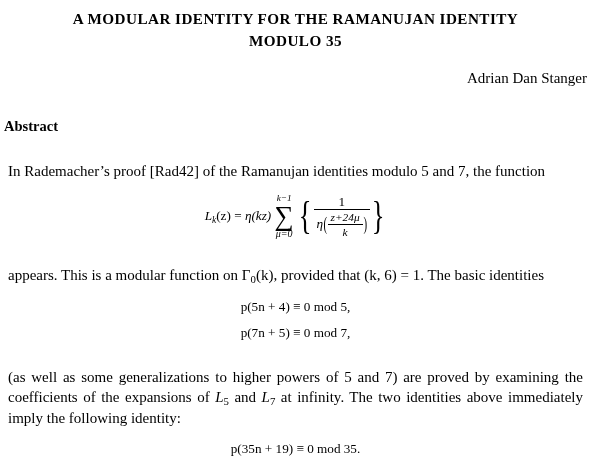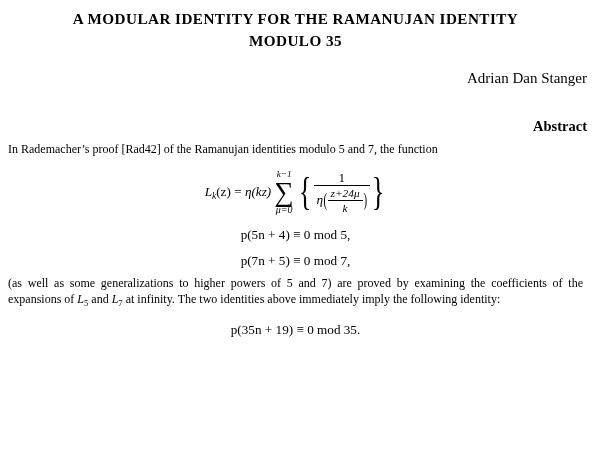--- a/index.html
+++ b/index.html
@@ -26,30 +26,30 @@
     line-height:1.45;
     margin:0 8px;
   }
   .title .l2 { display:block;text-align:center; }
   .author {
     text-align:right;
     font-size:15px;
     margin-top:18px;
   }
   .abstract-head {
-    text-align:right;
+    text-align:left;
     font-weight:bold;
     font-size:14.5px;
     margin-top:31px;
   }
   .body-text {
-    font-size:12px;
+    font-size:15px;
     text-align:justify;
     line-height:1.33;
-    margin-top:7px;
+    margin-top:27px;
     padding:0 4px;
   }
   .eq {
     text-align:center;
     margin-top:12px;
     margin-bottom:10px;
     font-size:13.2px;
   }
   .eq-tight { margin-top:5px; margin-bottom:0; }
   i, .it { font-style:italic; }
@@ -128,20 +128,23 @@
   <div class="body-text">
     <span>In Rademacher’s proof [Rad42] of the Ramanujan identities modulo 5 and 7, the function</span>
   </div>
 
   <div class="eq">
     <span class="mathinline">
       <i class="it">L</i><span class="sub it">k</span><span>(z) = </span><span class="eta">η</span><i class="it">(kz)</i><span class="bigsum"><span class="lim-top it">k−1</span><span class="sigma">∑</span><span class="lim-bot it">μ=0</span></span><span class="brace">{</span><span class="frac"><span class="num">1</span><span class="den"><span class="eta">η</span><span class="paren-big">(</span><span class="frac frac-small"><span class="num it">z+24μ</span><span class="den it">k</span></span><span class="paren-big">)</span></span></span><span class="brace">}</span>
     </span>
   </div>
 
+  <div class="body-text">
+    <span>appears.  This is a modular function on Γ</span><span class="sub">0</span><span>(k), provided that (k, 6) = 1.  The basic identities</span>
+  </div>
 
   <div class="eq">
     <span>p(5n + 4) ≡ 0 mod 5,</span>
   </div>
   <div class="eq eq-tight">
     <span>p(7n + 5) ≡ 0 mod 7,</span>
   </div>
 
   <div class="body-text">
     <span>(as well as some generalizations to higher powers of 5 and 7) are proved by examining the coefficients of the expansions of </span><i class="it">L</i><span class="sub">5</span><span> and </span><i class="it">L</i><span class="sub">7</span><span> at infinity.  The two identities above immediately imply the following identity:</span>

